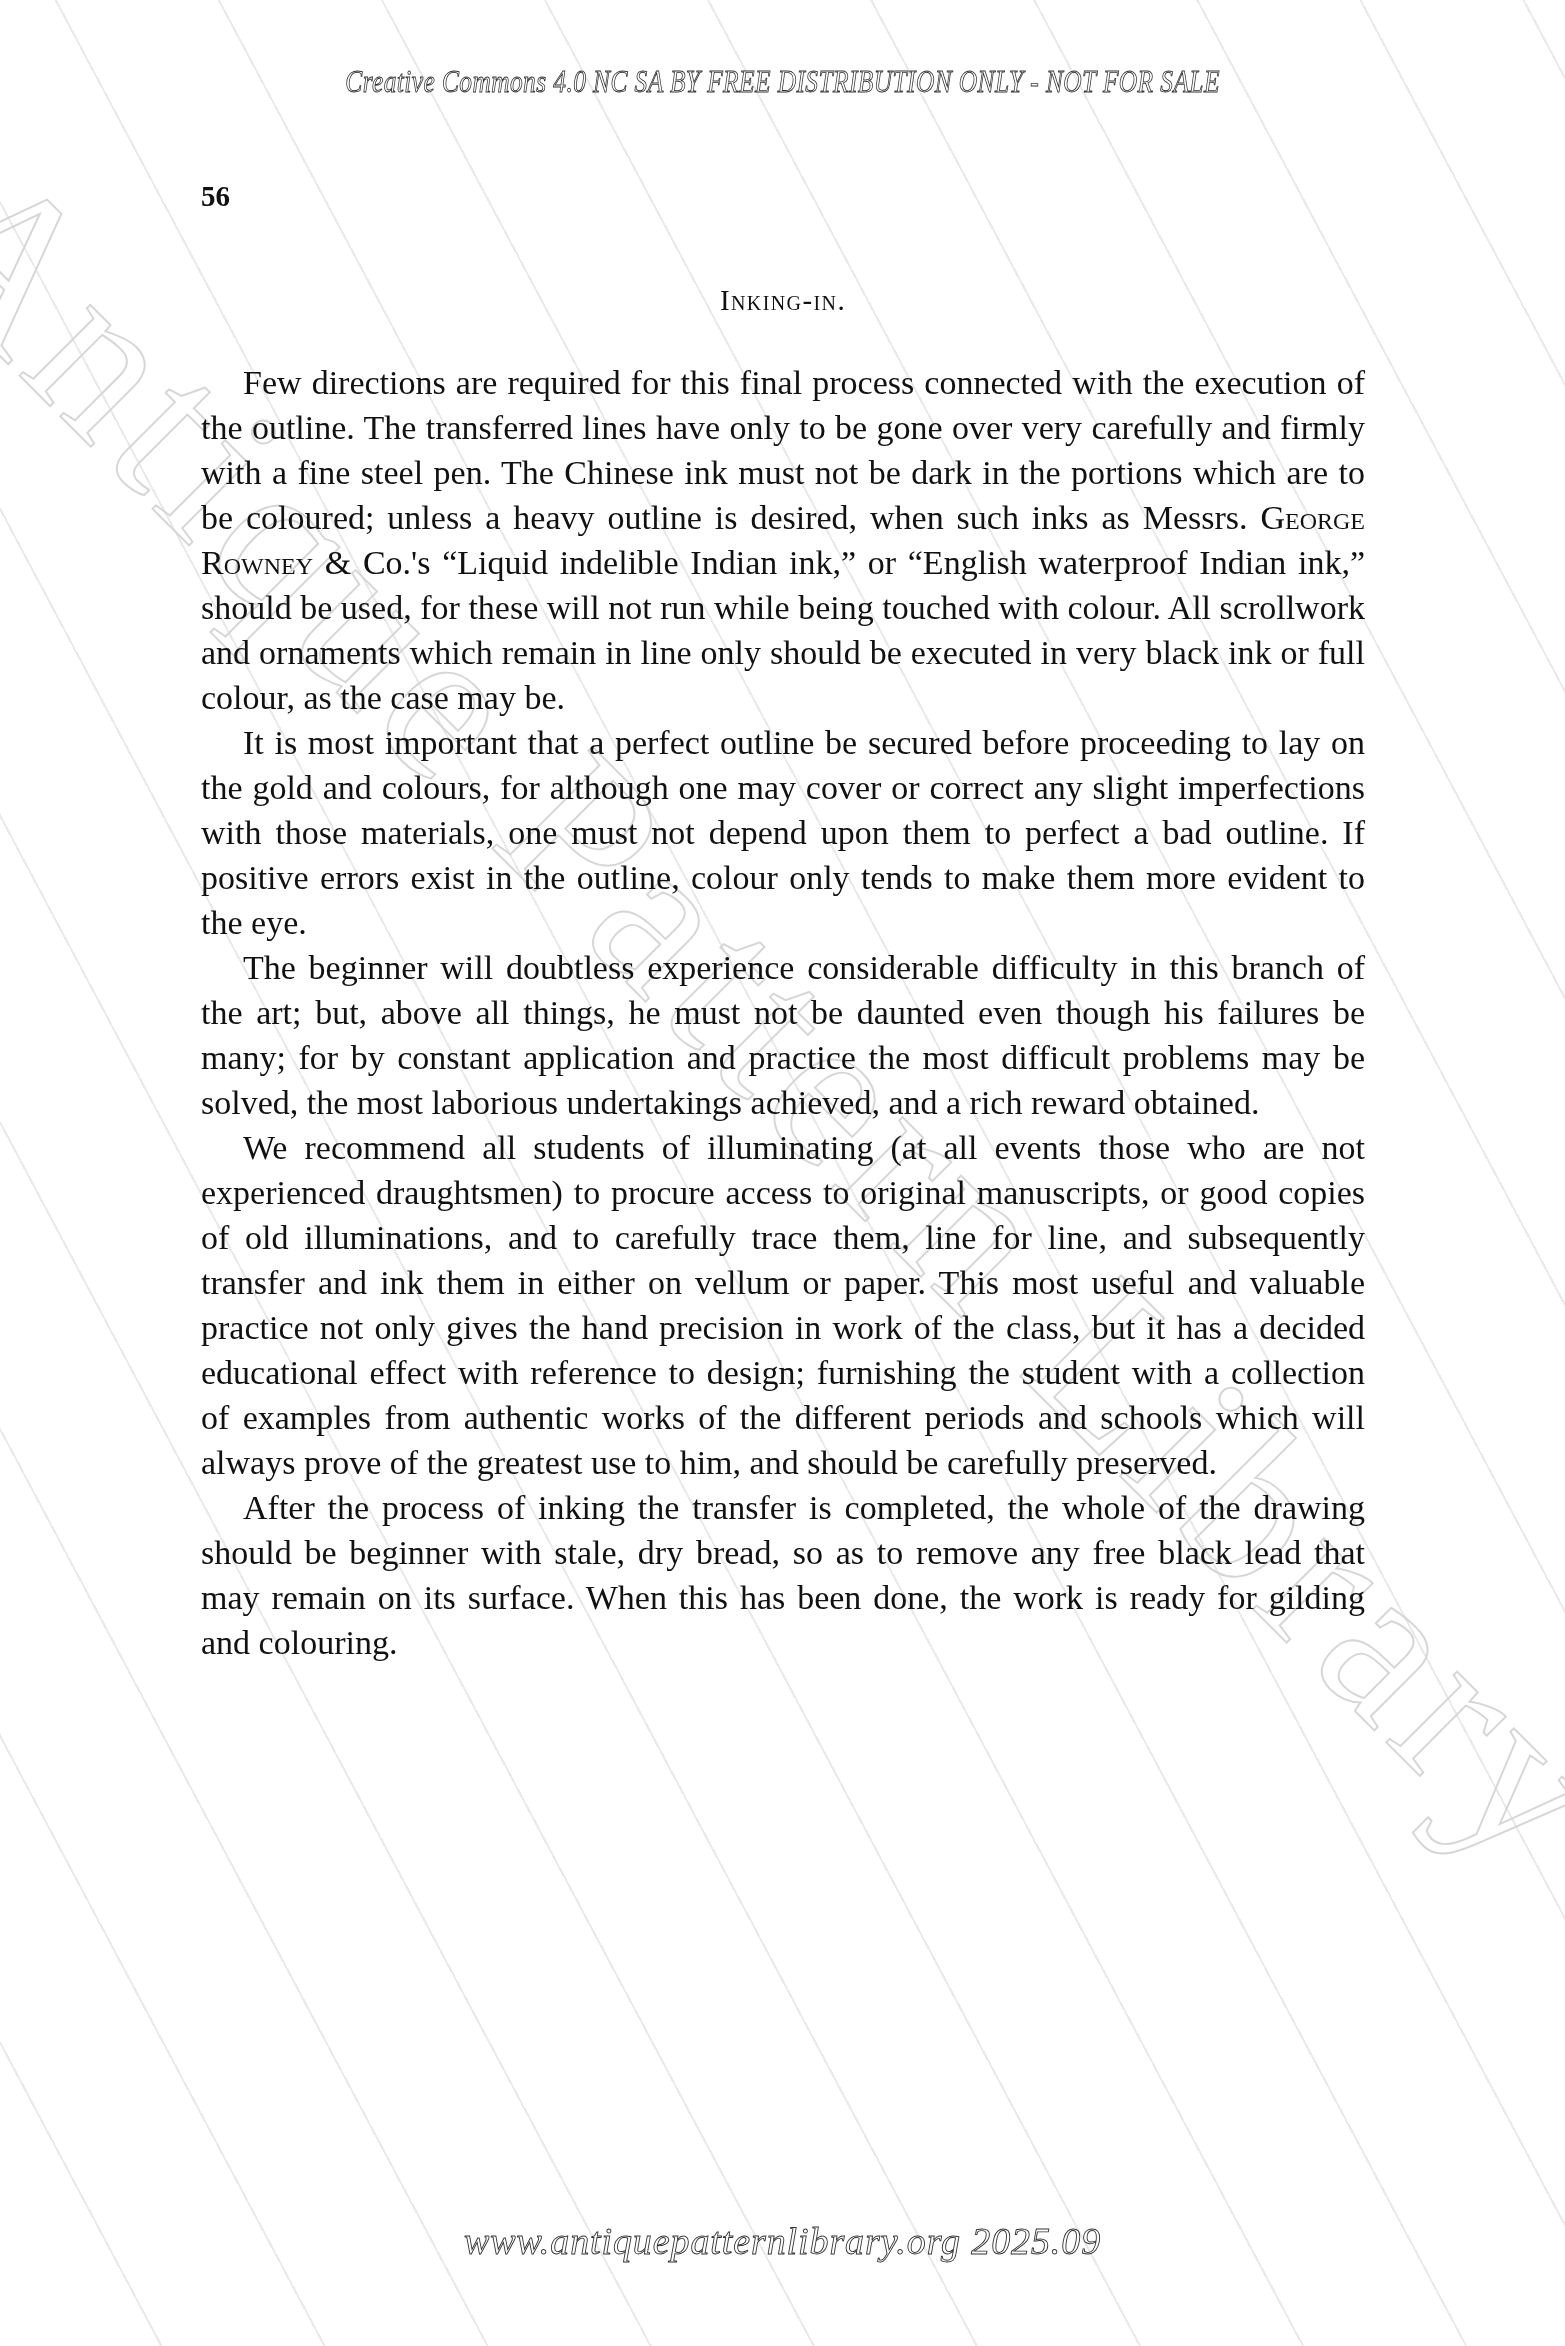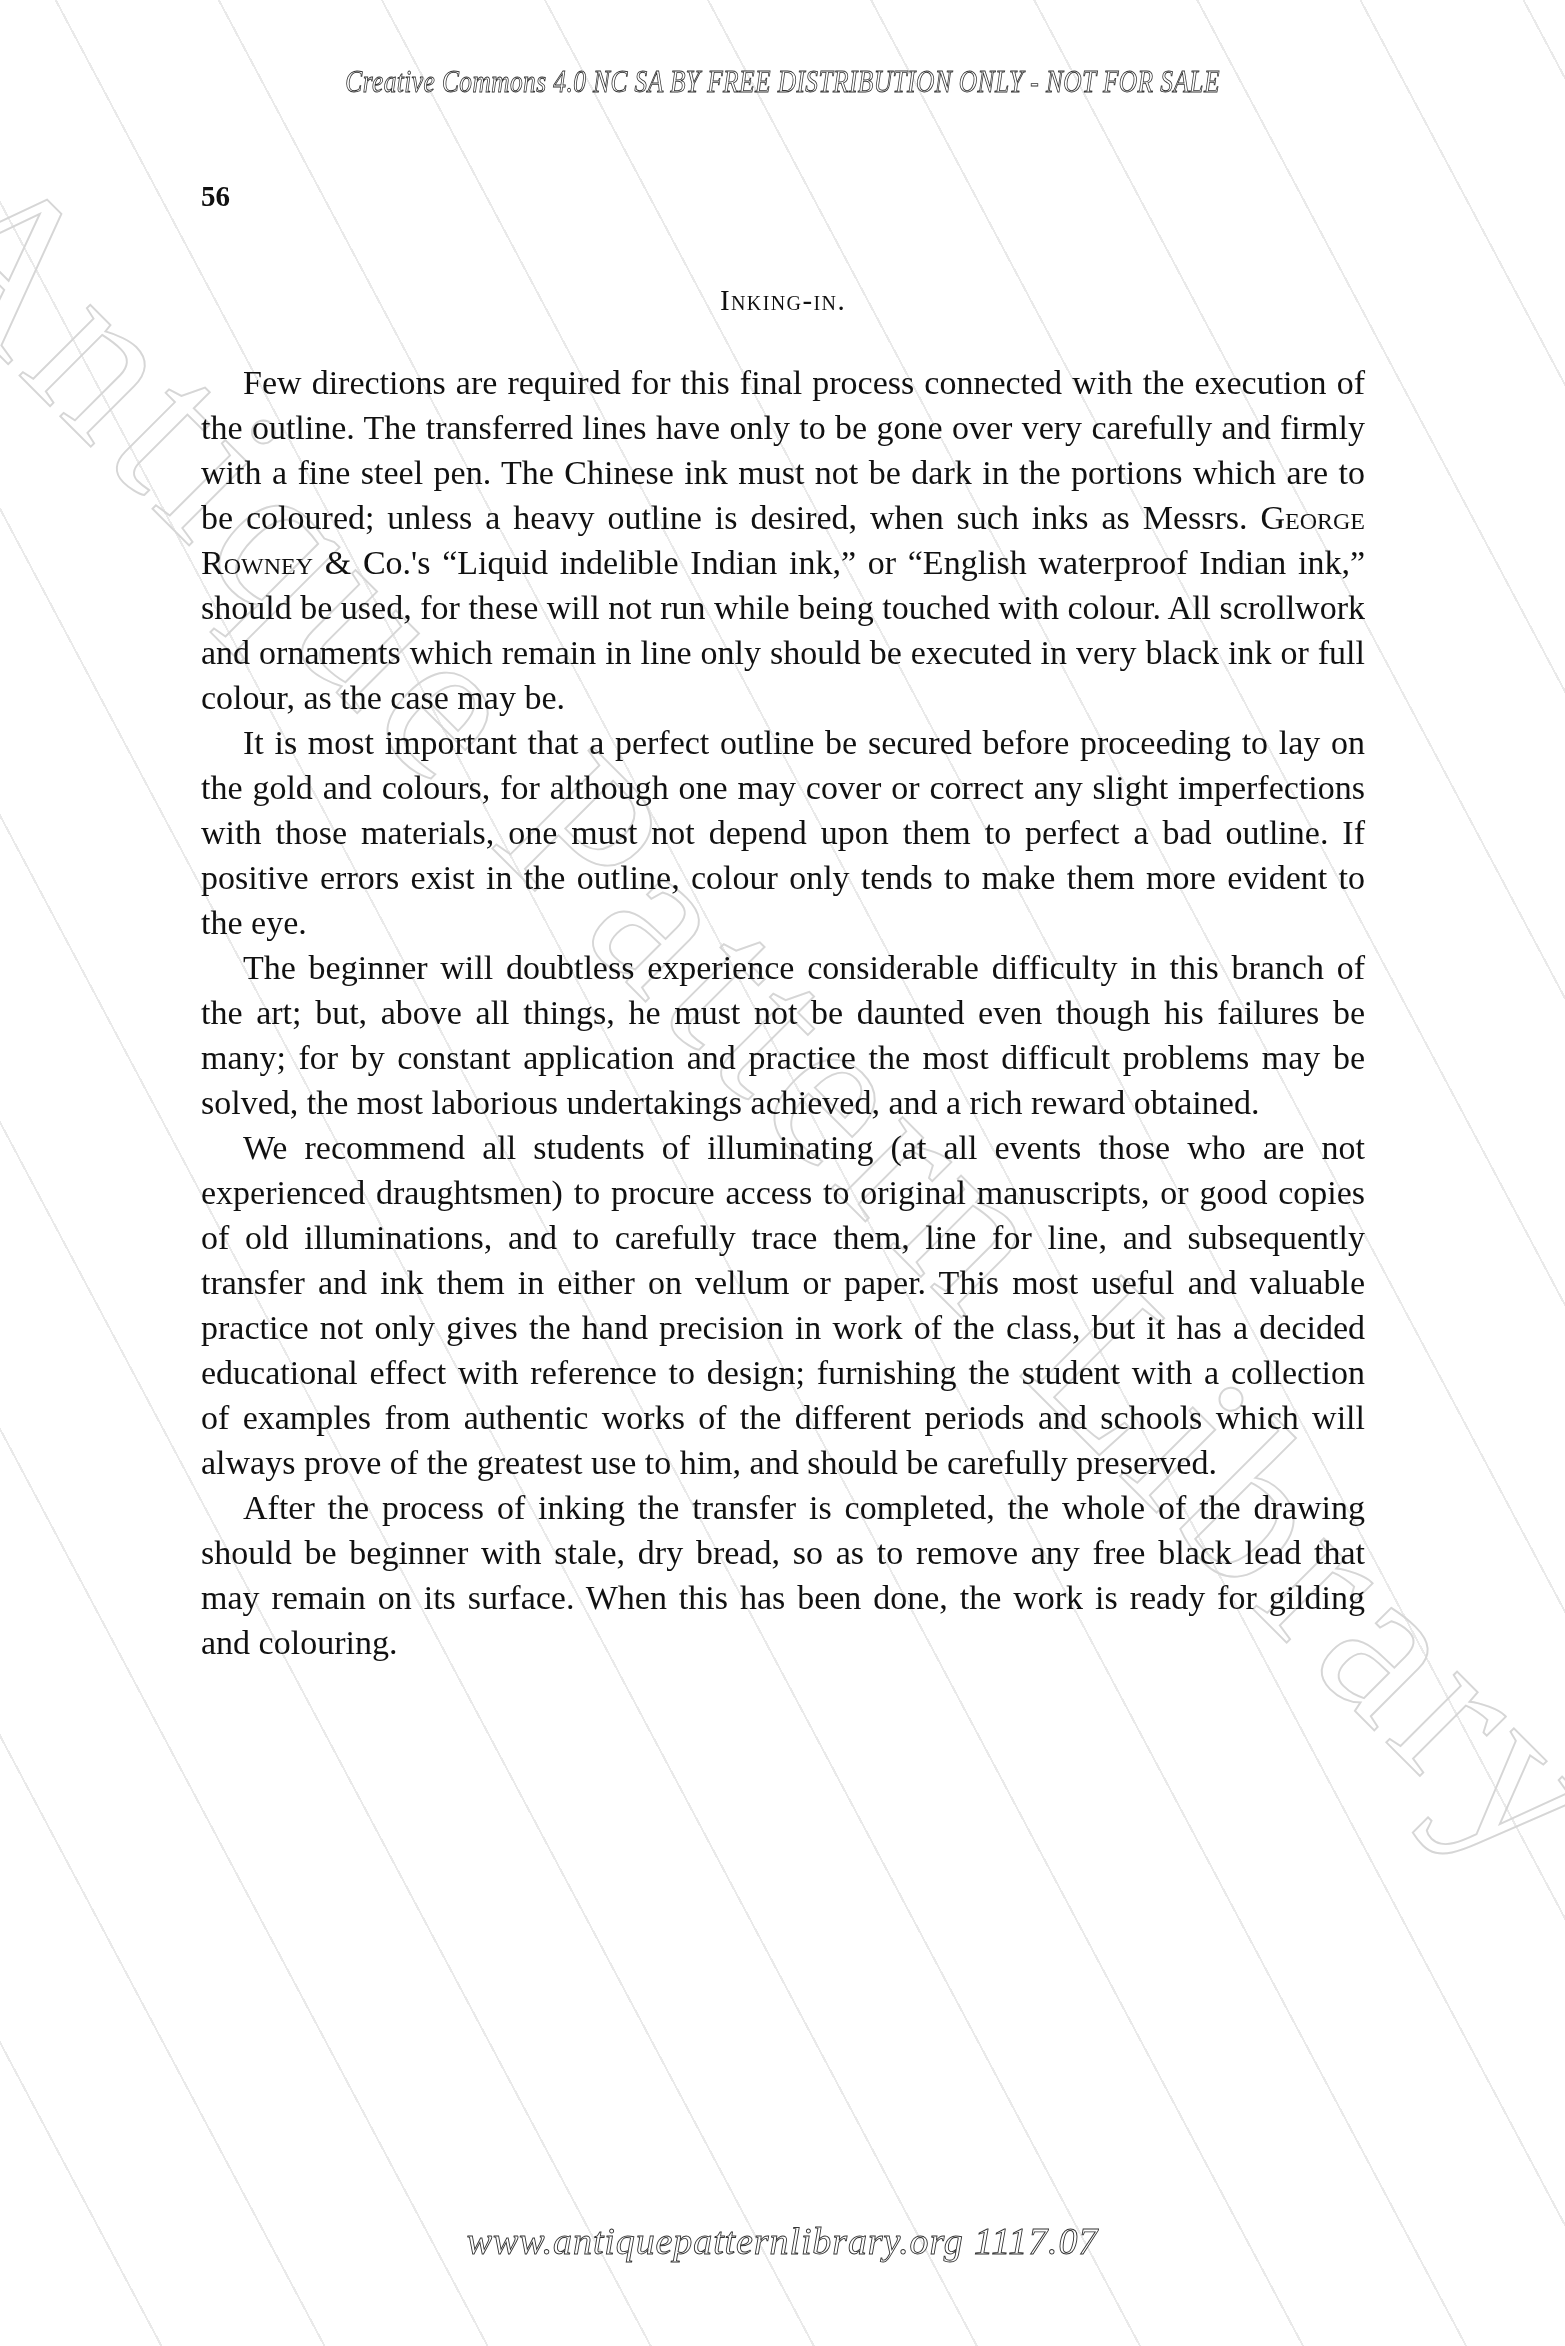--- a/index.html
+++ b/index.html
@@ -67,14 +67,14 @@
 <div class="section-title">Inking-in.</div>
 
 <div class="body-text">
   <p><span>Few directions are required for this final process connected with the execution of the outline. The transferred lines have only to be gone over very carefully and firmly with a fine steel pen. The Chinese ink must not be dark in the portions which are to be coloured; unless a heavy outline is desired, when such inks as Messrs. </span><span class="sc">George Rowney</span><span> &amp; Co.'s “Liquid indelible Indian ink,” or “English waterproof Indian ink,” should be used, for these will not run while being touched with colour. All scrollwork and ornaments which remain in line only should be executed in very black ink or full colour, as the case may be.</span></p>
   <p>It is most important that a perfect outline be secured before proceeding to lay on the gold and colours, for although one may cover or correct any slight imperfections with those materials, one must not depend upon them to perfect a bad outline. If positive errors exist in the outline, colour only tends to make them more evident to the eye.</p>
   <p>The beginner will doubtless experience considerable difficulty in this branch of the art; but, above all things, he must not be daunted even though his failures be many; for by constant application and practice the most difficult problems may be solved, the most laborious undertakings achieved, and a rich reward obtained.</p>
   <p>We recommend all students of illuminating (at all events those who are not experienced draughtsmen) to procure access to original manuscripts, or good copies of old illuminations, and to carefully trace them, line for line, and subsequently transfer and ink them in either on vellum or paper. This most useful and valuable practice not only gives the hand precision in work of the class, but it has a decided educational effect with reference to design; furnishing the student with a collection of examples from authentic works of the different periods and schools which will always prove of the greatest use to him, and should be carefully preserved.</p>
   <p>After the process of inking the transfer is completed, the whole of the drawing should be beginner with stale, dry bread, so as to remove any free black lead that may remain on its surface. When this has been done, the work is ready for gilding and colouring.</p>
 </div>
 
-<div class="footer-mark">www.antiquepatternlibrary.org 1117.07</div>
+<div class="footer-mark">www.antiquepatternlibrary.org 2025.09</div>
 
 
 </body></html>

